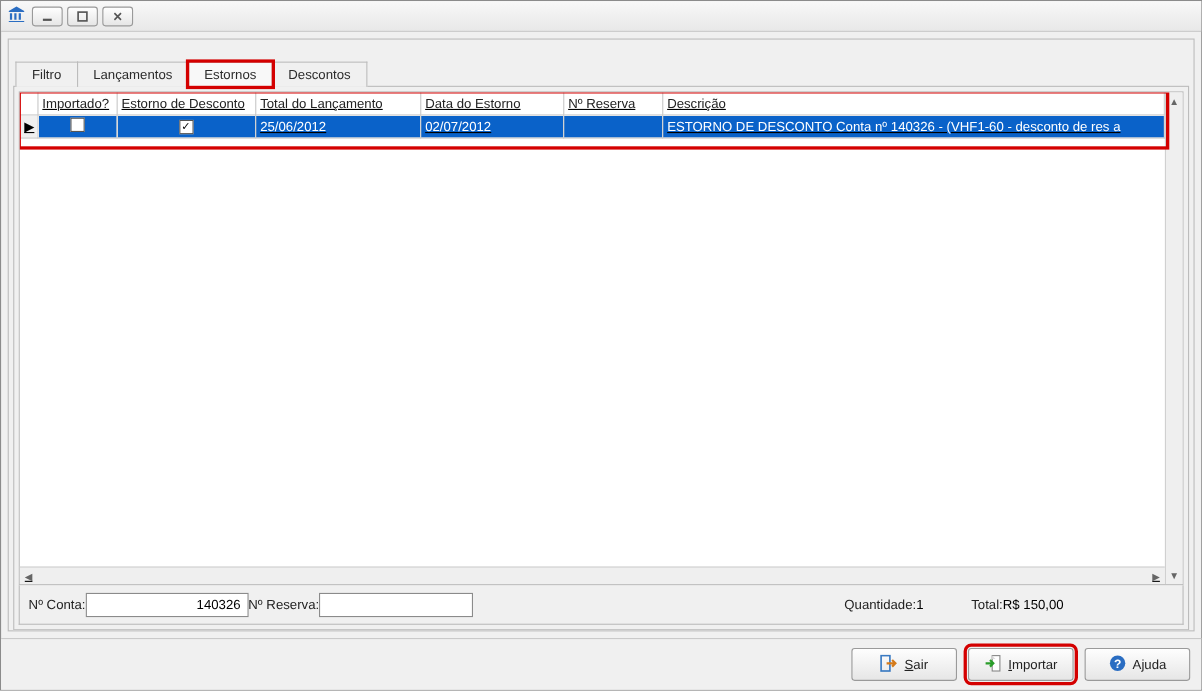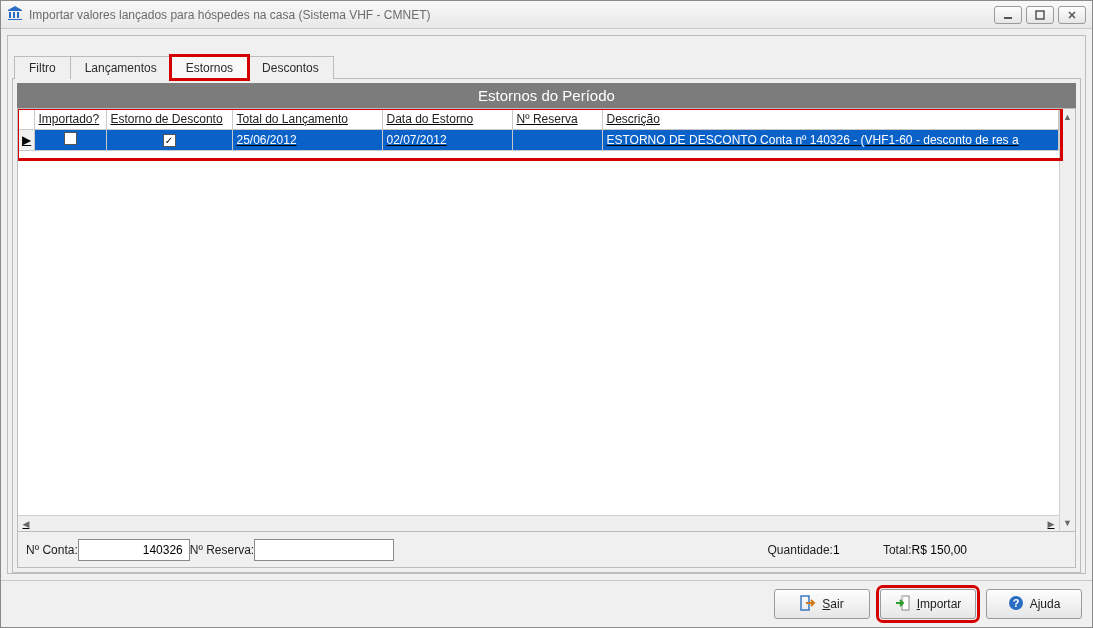--- a/index.html
+++ b/index.html
@@ -201,21 +201,20 @@
 <body>
 
 <div class="window">
 
   <div class="titlebar">
     <span class="bank-icon">
       <svg class="icon-svg" viewBox="0 0 16 16">
           <path fill="currentColor" d="M8 1 1 5v1h14V5L8 1zM2 7v6h2V7H2zm4 0v6h2V7H6zm4 0v6h2V7h-2zM1 14h14v1H1z"></path>
         </svg>
     </span>
-    <span class="title-text">Importar valores lançados para hóspedes na casa (Sistema VHF - CMNET)</span>
     <div class="win-btns">
       <div class="win-btn">
         <svg width="10" height="10" viewBox="0 0 10 10">
             <rect x="1" y="7" width="8" height="2" fill="#555"></rect>
           </svg>
       </div>
       <div class="win-btn">
         <svg width="10" height="10" viewBox="0 0 10 10">
             <rect x="1" y="1" width="8" height="8" fill="none" stroke="#555" stroke-width="1.5"></rect>
           </svg>
@@ -231,21 +230,20 @@
   <div class="outer-panel">
 
     <div class="tabstrip">
       <div class="tab">Filtro</div>
       <div class="tab">Lançamentos</div>
       <div class="tab active highlight">Estornos</div>
       <div class="tab">Descontos</div>
     </div>
 
     <div class="tab-content">
-      <div class="section-header">Estornos do Período</div>
 
       <div class="grid-wrap">
         <div class="grid-highlight"></div>
         <div class="grid-and-scroll">
           <div class="grid-scroll">
             <table class="grid">
               <colgroup>
                 <col style="width:16px">
                 <col style="width:72px">
                 <col style="width:126px">
@@ -291,21 +289,21 @@
           <div class="vscroll">
             <div class="arrow">▲</div>
             <div class="track"></div>
             <div class="arrow">▼</div>
           </div>
         </div>
       </div>
 
       <div class="footer-row">
         <label>Nº Conta:</label>
-        <input class="text-input" style="width: 112px;" value="140326">
+        <input class="text-input" style="width: 148px;" value="140326">
         <label>Nº Reserva:</label>
         <input class="text-input" style="width: 140px; text-align: left;" value="">
         <div class="spacer"></div>
         <label>Quantidade:</label>
         <span style="min-width:20px;font-weight:normal">1</span>
         <span style="width:30px"></span>
         <label>Total:</label>
         <span>R$ 150,00</span>
         <span style="width:100px"></span>
       </div>

